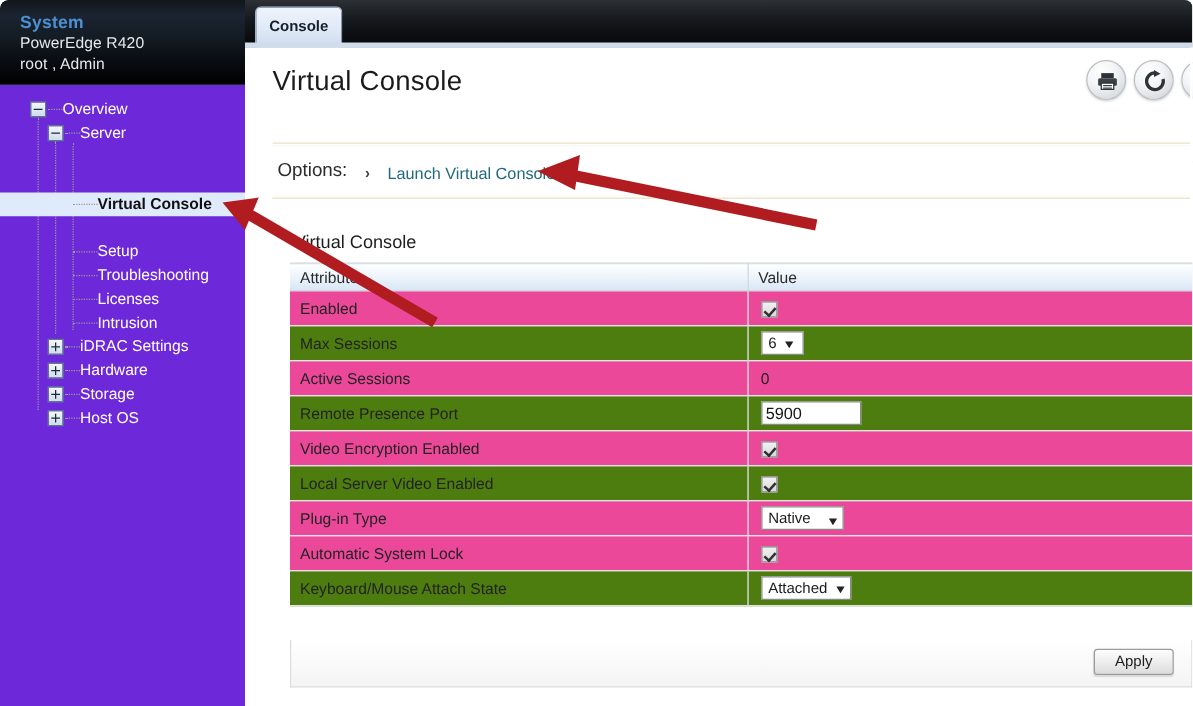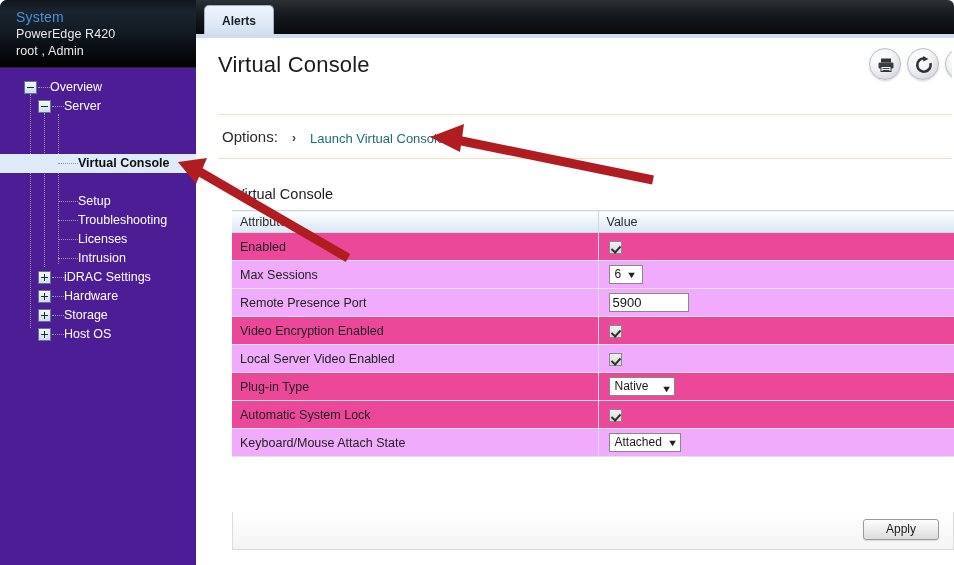--- a/index.html
+++ b/index.html
@@ -30,37 +30,37 @@
   #sidebar-header {
     position: relative;
     height: 68px;
     padding: 8px 0 0 16px;
     background: linear-gradient(180deg, #11161c 0%, #1b2430 18%, #131b24 45%, #0a0d12 72%, #000000 100%);
     border-top-left-radius: 7px;
     border-bottom: 1px solid #23262a;
   }
   #sidebar-header .sys-title {
     font-size: 14px;
-    font-weight: normal;
+    font-weight: bold;
     color: #4d90d4;
     letter-spacing: .2px;
     line-height: 18px;
   }
   #sidebar-header .sys-model,
   #sidebar-header .sys-user {
     font-size: 12.5px;
     color: #e8e8e8;
     line-height: 17px;
     letter-spacing: .1px;
   }
 
   #tree {
     position: relative;
     padding-top: 10px;
-    background: #4c1d95;
+    background: #6d28d9;
     height: 497px;
   }
   .tnode {
     position: relative;
     height: 19px;
     line-height: 19px;
     white-space: nowrap;
     color: #ffffff;
     font-size: 12.5px;
   }
@@ -255,21 +255,21 @@
   #vc-table td {
     height: 28px;
     border-bottom: 1px solid #e3e3e3;
     border-right: 1px solid #dadada;
     padding: 0 0 0 8px;
     color: #232323;
     vertical-align: middle;
   }
   #vc-table td.val { border-right: none; padding-left: 10px; }
   #vc-table tr.odd td { background: #ec4899; }
-  #vc-table tr.even td { background: #f0abfc; }
+  #vc-table tr.even td { background: #4d7c0f; }
   #vc-table col.c-attr { width: 366px; }
   #vc-table col.c-val  { width: 356px; }
 
   
   .chk {
     display: inline-block;
     width: 13px; height: 13px;
     background: linear-gradient(180deg,#f2f2f2 0%, #d8d8d8 100%);
     border: 1px solid #8a8a8a;
     position: relative;
@@ -329,21 +329,21 @@
     position: absolute;
     left: 232px; top: 512px;
     width: 722px; height: 38px;
     background: linear-gradient(180deg,#ffffff 0%, #f4f4f4 100%);
     border: 1px solid #dcdcdc;
     border-top: none;
   }
   #apply-button {
     position: absolute;
     right: 14px; top: 7px;
-    width: 76px; height: 21px;
+    width: 64px; height: 21px;
     background: linear-gradient(180deg,#fdfdfd 0%, #ededed 50%, #dcdcdc 100%);
     border: 1px solid #9b9b9b;
     border-radius: 3px;
     font-size: 12px;
     color: #1c1c1c;
     line-height: 19px;
     text-align: center;
     cursor: pointer;
     box-shadow: 0 1px 1px rgba(0,0,0,.12);
   }
@@ -431,21 +431,21 @@
           <div class="tbox plus" style="left: 38px;"></div>
           <span class="tlabel" style="left: 64px;">Host OS</span>
         </div>
       </div>
 
   </div>
 
   <div id="main">
 
     <div id="tabstrip">
-      <div id="tab-console">Alerts</div>
+      <div id="tab-console">Console</div>
       <div class="tab-underline"></div>
     </div>
 
     <div id="title-row">
       <div id="page-title">Virtual Console</div>
 
       <div class="toolicon" id="icon-print">
         <svg width="20" height="20" viewBox="0 0 20 20" aria-hidden="true">
           <rect x="5" y="3.5" width="10" height="4" fill="#2e3338"></rect>
           <rect x="2.5" y="7.5" width="15" height="6" rx="1.2" fill="#3a4047"></rect>
@@ -497,20 +497,24 @@
     </thead>
     <tbody id="vc-tbody">
         <tr class="odd">
           <td class="attr">Enabled</td>
           <td class="val"><span class="chk"></span></td>
         </tr>
         <tr class="even">
           <td class="attr">Max Sessions</td>
           <td class="val"><span class="sel w-small"><span>6</span><span class="arrow">▼</span></span></td>
         </tr>
+        <tr class="odd">
+          <td class="attr">Active Sessions</td>
+          <td class="val"><span class="plaintext">0</span></td>
+        </tr>
         <tr class="even">
           <td class="attr">Remote Presence Port</td>
           <td class="val"><input type="text" class="txtinput" value="5900" style=""></td>
         </tr>
         <tr class="odd">
           <td class="attr">Video Encryption Enabled</td>
           <td class="val"><span class="chk"></span></td>
         </tr>
         <tr class="even">
           <td class="attr">Local Server Video Enabled</td>

